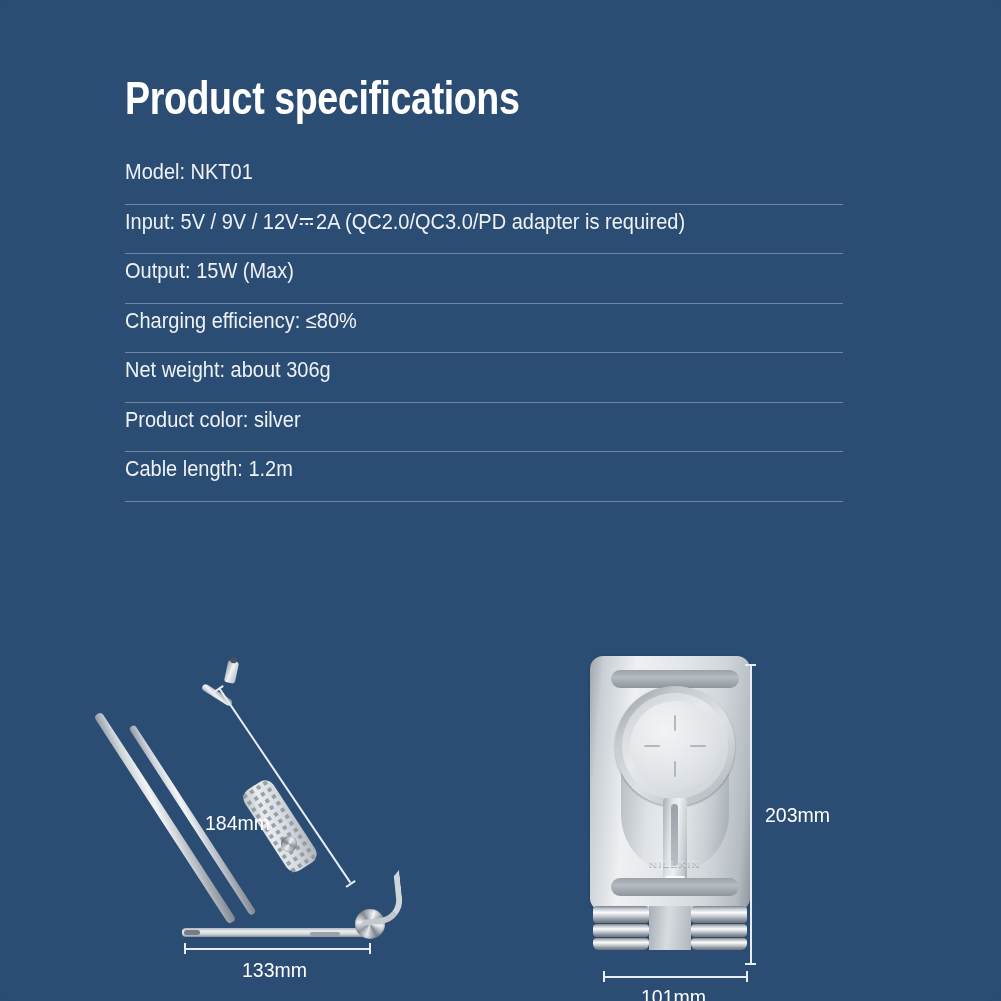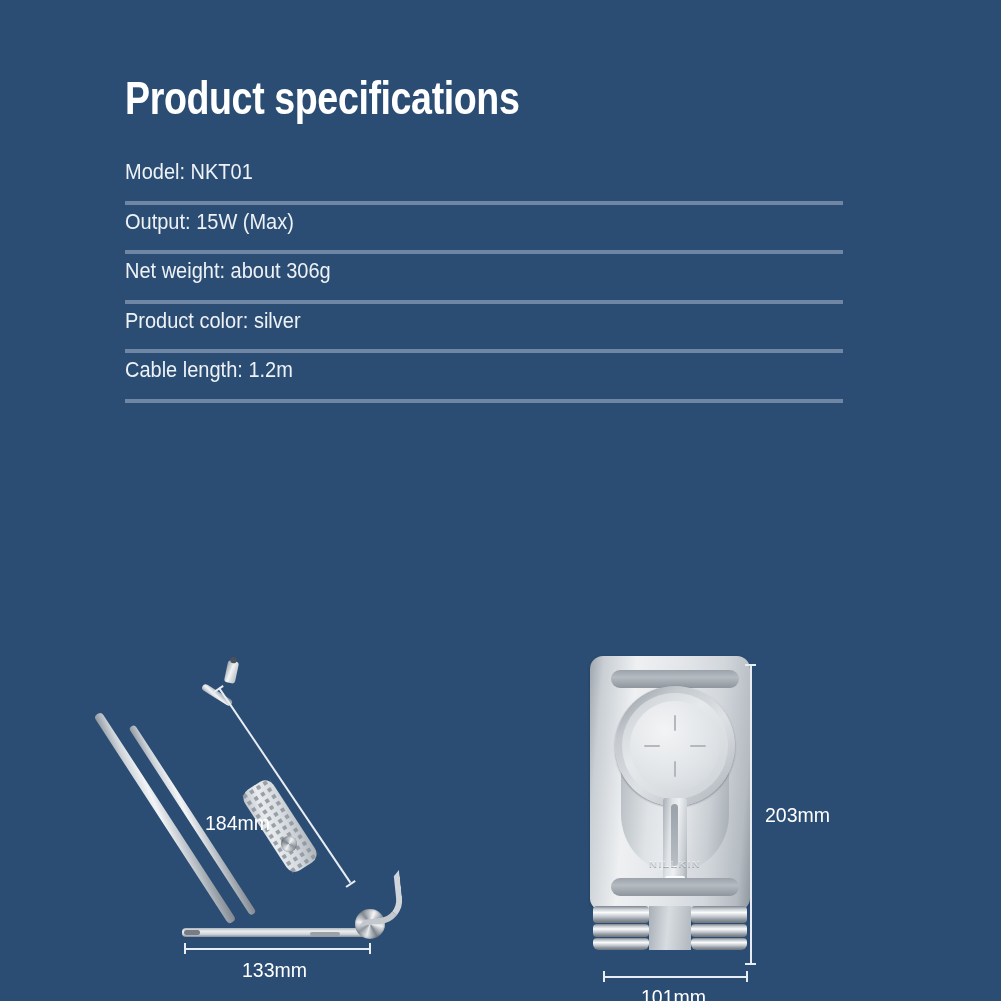--- a/index.html
+++ b/index.html
@@ -36,21 +36,21 @@
   
   .spec-list {
     position: absolute;
     left: 125px;
     top: 155px;
     width: 718px;
   }
   .spec-row {
     position: relative;
     height: 49.5px;
-    border-bottom: 4px solid #f9a8d4;
+    border-bottom: 1px solid #f9a8d4;
     box-sizing: border-box;
   }
   .spec-row:first-child { border-top: none; }
   .spec-text {
     position: absolute;
     left: 0;
     top: 5px;
     font-size: 21.5px;
     color: #eef2f6;
     white-space: nowrap;
@@ -315,25 +315,31 @@
 <div class="page" style="background: rgb(43, 77, 116);">
 
   <div class="title">Product specifications</div>
 
   <div class="spec-list">
 
     <div class="spec-row" style="border-bottom-color: rgb(111, 135, 164);">
       <div class="spec-text" style="color: rgb(238, 242, 246);">Model: NKT01</div>
     </div>
 
+    <div class="spec-row" style="border-bottom-color: rgb(111, 135, 164);">
+      <div class="spec-text" style="color: rgb(238, 242, 246);"><span>Input: 5V / 9V / 12V</span><span class="dc-sym"><span class="solid"></span><span class="dash d1"></span><span class="dash d2"></span><span class="dash d3"></span></span><span>2A (QC2.0/QC3.0/PD adapter is required)</span></div>
+    </div>
 
     <div class="spec-row" style="border-bottom-color: rgb(111, 135, 164);">
       <div class="spec-text" style="color: rgb(238, 242, 246);">Output: 15W (Max)</div>
     </div>
 
+    <div class="spec-row" style="border-bottom-color: rgb(111, 135, 164);">
+      <div class="spec-text" style="color: rgb(238, 242, 246);">Charging efficiency: ≤80%</div>
+    </div>
 
 
     <div class="spec-row" style="border-bottom-color: rgb(111, 135, 164);">
       <div class="spec-text" style="color: rgb(238, 242, 246);">Net weight: about 306g</div>
     </div>
 
     <div class="spec-row" style="border-bottom-color: rgb(111, 135, 164);">
       <div class="spec-text" style="color: rgb(238, 242, 246);">Product color: silver</div>
     </div>
 

